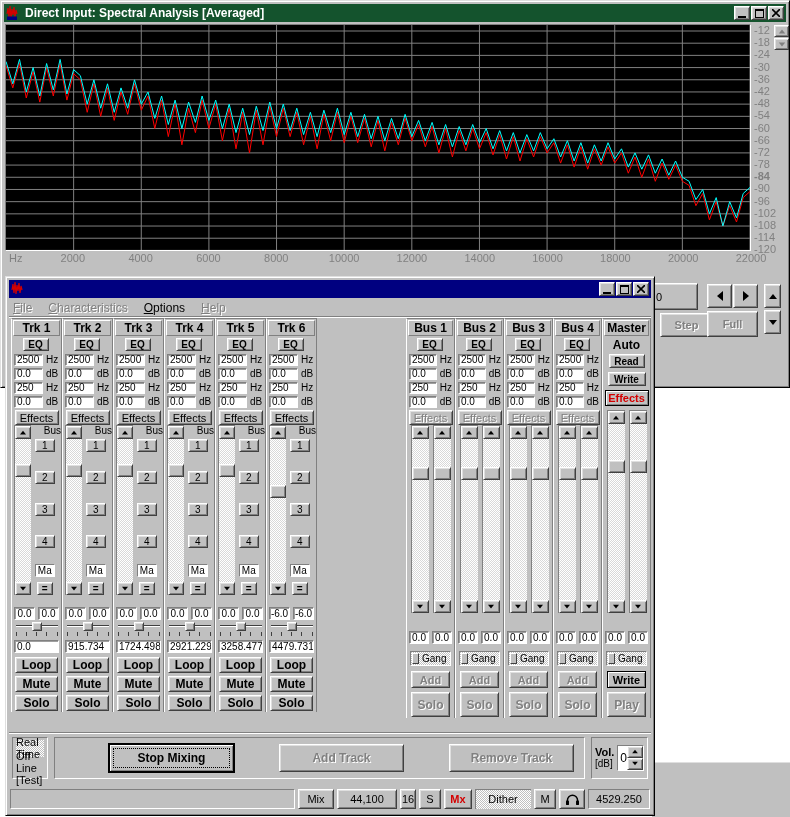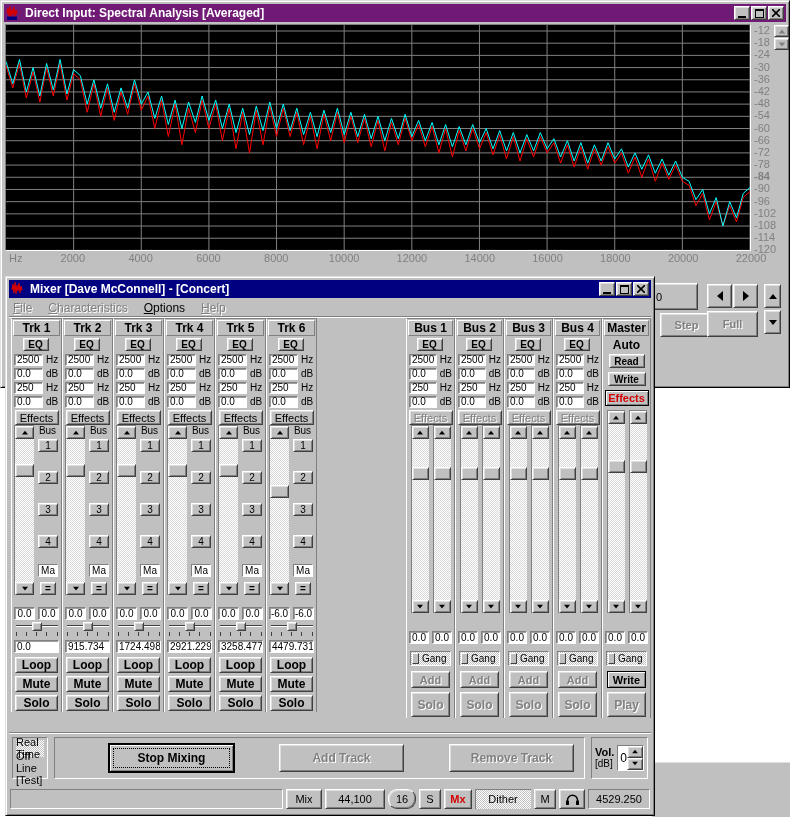--- a/index.html
+++ b/index.html
@@ -6,21 +6,21 @@
   html,body { background:#fff; }
   .screen { position:relative; width:790px; height:817px; background:#fff; overflow:hidden;
             font-family:"Liberation Sans", sans-serif; font-size:11px; color:#000; }
 
   
   .win { position:absolute; background:#c0c0c0; border:1px solid;
          border-color:#dfdfdf #000 #000 #dfdfdf;
          box-shadow: inset 1px 1px 0 #fff, inset -1px -1px 0 #808080; }
   .titlebar { height:18px; margin:3px 3px 1px 3px; display:flex; align-items:center;
               padding:1px 2px; gap:3px; }
-  .titlebar.gray { background:#701a75;text-align:center; }
+  .titlebar.gray { background:#14532d;text-align:center; }
   .titlebar.blue { background:#000080; }
   .title-text { color:#fff; font-weight:bold; font-size:12px; white-space:nowrap; overflow:hidden; }
   .tb-btns { margin-left:auto; display:flex; gap:1px; }
   .tbb { width:16px; height:14px; background:#c0c0c0; border:1px solid;
          border-color:#fff #404040 #404040 #fff; box-shadow: inset 1px 1px 0 #dfdfdf, inset -1px -1px 0 #808080;
          display:flex; align-items:center; justify-content:center; }
   .g-min { width:8px; height:2px; background:#000; margin-top:7px; }
   .g-max { width:9px; height:9px; border:1px solid #000; border-top:2px solid #000; }
 
   .raised { background:#c0c0c0; border:1px solid; border-color:#fff #404040 #404040 #fff;
@@ -109,21 +109,21 @@
              background-image: conic-gradient(#fff 0 25%, #0000 0 50%, #fff 0 75%, #0000 0);
              background-size:2px 2px; border-left:1px solid #808080; border-top:1px solid #808080; }
   .track .vscroll { width:20px; height:170px; }
   .bus .vscroll, .master .vscroll { width:18px; height:100%; }
   .sbtn { position:absolute; left:0; width:100%; height:13px; display:flex; align-items:center; justify-content:center; }
   .sbtn i { transform:scale(.75); }
   .sbtn.up { top:0; } .sbtn.dn { bottom:0; }
   .thumb { position:absolute; left:0; width:100%; height:13px; }
 
   .buscol { flex:1; display:flex; flex-direction:column; align-items:center; position:relative; }
-  .buslbl { font-size:10px; height:12px; line-height:12px; }
+  .buslbl { font-size:10px; height:12px; line-height:12px;padding-left:13px; }
   .busbtn { position:absolute; width:20px; height:13px; font-size:10px; left:4px; }
   .ma { background:#fff; border-color:#808080 #fff #fff #808080; box-shadow:none;
         border-width:1px; font-size:10px; }
   .eqls { font-size:10px; font-weight:bold; width:16px !important; height:13px; left:6px !important; }
 
   .valrow { position:absolute; left:2px; right:2px; display:flex; gap:3px; justify-content:center; }
   .track .valrow { top:288px; } .bus .valrow, .master .valrow { top:312px; }
   .valrow .field { width:21px; height:13px; justify-content:center; }
 
   .pan { position:absolute; top:303px; left:4px; width:42px; height:14px; }
@@ -303,21 +303,20 @@
       <span class="fql" style="left: 592.364px; width: 44px; text-align: center;">18000</span>
       <span class="fql" style="left: 660.182px; width: 44px; text-align: center;">20000</span>
       <span class="fql" style="left: 728px; width: 44px; text-align: center;">22000</span>
     </div>
 
   <div class="win" id="mixer">
     <div class="titlebar blue">
       <svg width="16" height="16" viewBox="0 0 16 16">
         <polyline points="1,9 2,3 3,12 4,1 5,13 6,4 7,10 8,2 9,12 10,5 11,9" fill="none" stroke="#d40000" stroke-width="1.2"></polyline>
       </svg>
-      <span class="title-text">Mixer [Dave McConnell] - [Concert]</span>
       <span class="tb-btns">
         <span class="tbb">
             <span class="g-min"></span>
           </span>
         <span class="tbb">
             <span class="g-max"></span>
           </span>
         <span class="tbb">
           <svg width="8" height="8" viewBox="0 0 8 8">
               <path d="M0 0 L8 8 M8 0 L0 8" stroke="#000" stroke-width="1.6"></path>
@@ -984,21 +983,21 @@
               </span>
           </span>
         </div>
       </div>
     </div>
 
     <div id="statusbar">
       <div id="s-empty"></div>
       <div class="scell sraised" style="width:36px;">Mix</div>
       <div class="scell sraised" style="width:60px;">44,100</div>
-      <div class="scell sraised" style="width:28px;border-radius:9px;">16</div>
+      <div class="scell sraised" style="width:16px;">16</div>
       <div class="scell sraised" style="width:22px;">S</div>
       <div class="scell sraised red bold" style="width:28px;">Mx</div>
       <div class="scell pressed" style="width:56px;">Dither</div>
       <div class="scell sraised" style="width:22px;">M</div>
       <div class="scell sraised" style="width:26px;">
         <svg width="15" height="13" viewBox="0 0 16 14">
           <path d="M2.5 11 V8 a5.5 5.5 0 0 1 11 0 v3" fill="none" stroke="#000" stroke-width="1.6"></path>
           <rect x="1" y="8" width="3.2" height="5" rx="1" fill="#000"></rect>
           <rect x="11.8" y="8" width="3.2" height="5" rx="1" fill="#000"></rect>
         </svg>

